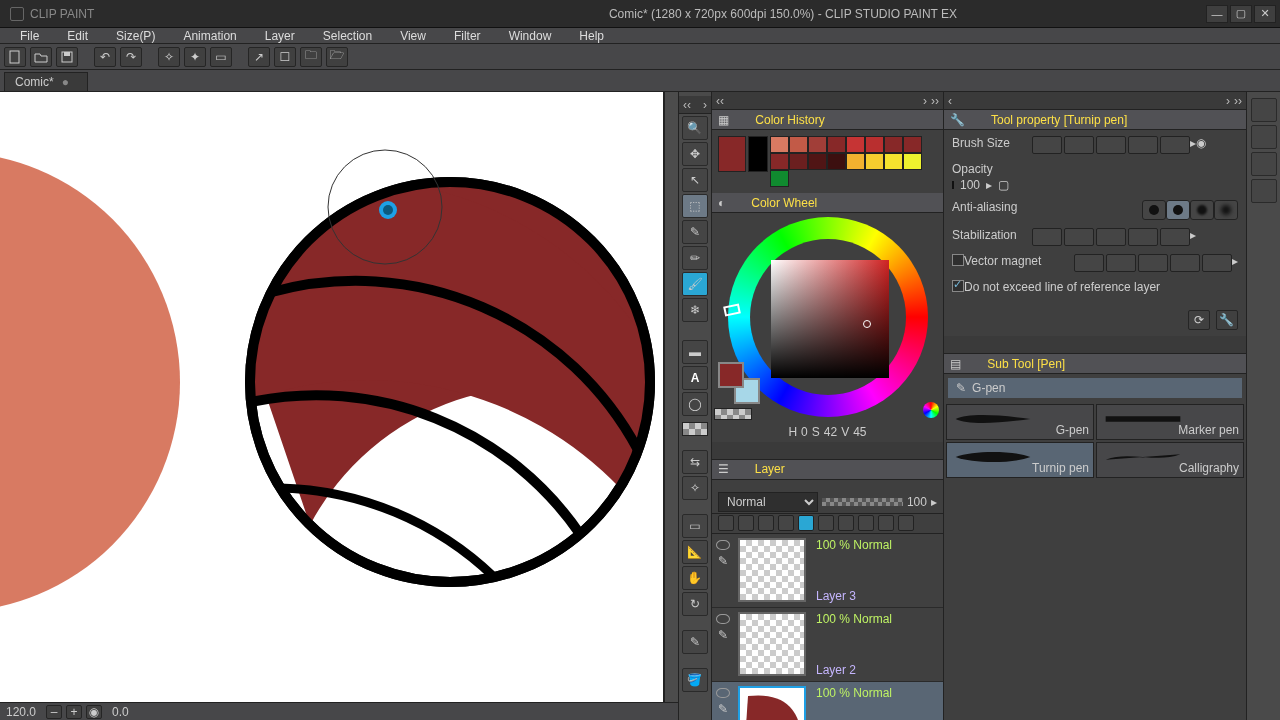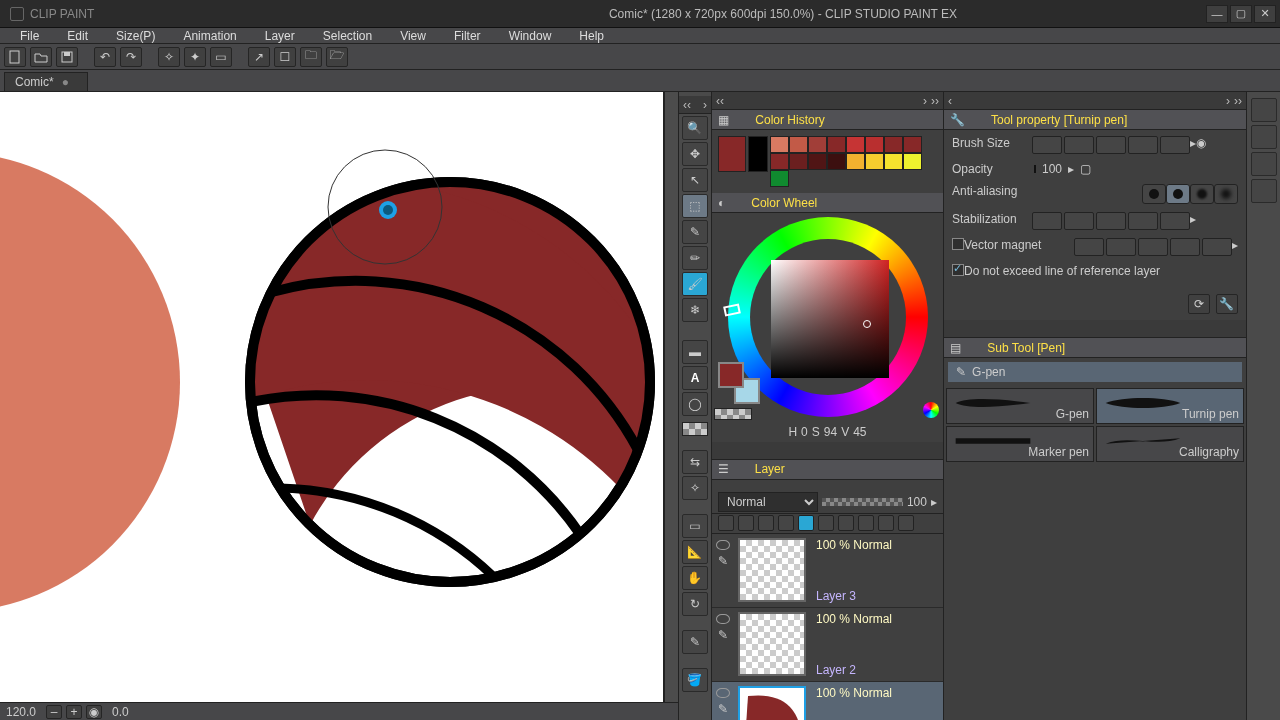--- a/index.html
+++ b/index.html
@@ -60,21 +60,21 @@
 .layer-btnrow .mini { width:16px; height:16px; background:#454545; border:1px solid #222; border-radius:2px;}
 .layers { flex:1; overflow:auto;}
 .layer-row { height:74px; display:flex; border-bottom:1px solid #2a2a2a; background:#404040;}
 .layer-row.selected { background:#596674;}
 .layer-eye { width:22px; display:flex; flex-direction:column; align-items:center; justify-content:flex-start; padding-top:6px; gap:4px;}
 .eye { width:14px; height:10px; border:1px solid #999; border-radius:50%/60%;}
 .layer-thumb { width:68px; height:64px; margin:4px; border:2px solid #1ea0e6; background:white; position:relative; overflow:hidden;}
 .layer-row:not(.selected) .layer-thumb { border-color:#666;}
 .thumb-checker { position:absolute; inset:0; background: repeating-conic-gradient(#ccc 0 25%, #fff 0 50%) 0 0/12px 12px;}
 .layer-meta { flex:1; padding:4px 6px; display:flex; flex-direction:column; justify-content:space-between;}
-.layer-mode { color:#fef9c3;}
+.layer-mode { color:#bef264;}
 .layer-name { color:#c4b5fd;}
 .tool-prop { background:#3f3f3f; padding:6px 8px; display:flex; flex-direction:column; gap:8px;}
 .prop-row { display:flex; gap:0;}
 .prop-label { width:80px; color:#ccc;}
 .seg { display:flex; gap:2px;}
 .segbtn { width:30px; height:18px; background:#454545; border:1px solid #222; border-radius:2px;}
 .radio-aa { width:24px; height:20px; border:1px solid #222; background:#454545; border-radius:3px; display:flex;align-items:center;justify-content:center;}
 .radio-aa.sel { background:#6d7a87;}
 .aa-dot { width:10px;height:10px;border-radius:50%; background:#111;}
 .subtool { background:#3f3f3f; flex:1; display:flex; flex-direction:column;}
@@ -289,21 +289,21 @@
                   <div class="fg" style="background:#872828;"></div>
                 </div>
                 <div class="checker" style="width:38px;height:12px;border:1px solid #222;"></div>
               </div>
               <div style="position:absolute; right:4px; bottom:4px; width:16px;height:16px; border-radius:50%; background:conic-gradient(red,yellow,lime,cyan,blue,magenta,red);"></div>
             </div>
             <div class="hsv-row">
               <span>H</span>
                 <span>0</span>
               <span>S</span>
-                <span>94</span>
+                <span>42</span>
               <span>V</span>
                 <span>45</span>
             </div>
           </div>
 
           <div class="panel-tabstrip">
               <span style="flex:1"></span>
             </div>
           <div class="panel-header">
             <span>☰</span>
@@ -403,21 +403,21 @@
               <div class="seg">
                 <div class="segbtn"></div>
                   <div class="segbtn"></div>
                   <div class="segbtn"></div>
                   <div class="segbtn"></div>
                   <div class="segbtn"></div>
               </div>
               <span>▸</span>
               <span>◉</span>
             </div>
-            <div class="prop-row" style="flex-direction:row; align-items:flex-end; gap:2px;">
+            <div class="prop-row" style="flex-direction:column; align-items:flex-start; gap:2px;">
               <span class="prop-label">Opacity</span>
               <div style="display:flex; align-items:center; gap:6px;">
                 <div style="flex:1;height:8px;background:#2a2a2a;border:1px solid #111;position:relative;">
                   <div style="position:absolute;inset:0;background:linear-gradient(to right,#555,#ccc);"></div>
                 </div>
                 <span>100</span>
                 <span>▸</span>
                 <span>▢</span>
               </div>
             </div>
@@ -484,31 +484,31 @@
               <span>✎</span>
               <span>G-pen</span>
             </div>
             <div class="pen-grid" id="pen-grid">
                 <div class="pen-cell">
                   <svg class="stroke-shape" viewBox="0 0 120 24">
                     <path d="M4 12 C 20 4, 60 4, 116 12 C 60 20, 20 20, 4 12 Z" fill="#111" stroke="#111" stroke-width="0"></path>
                   </svg>
                   <span>G-pen</span>
                 </div>
+                <div class="pen-cell">
+                  <svg class="stroke-shape" viewBox="0 0 120 24">
+                    <path d="M4 8 L116 8 L116 16 L4 16 Z" fill="#111" stroke="#111" stroke-width="0"></path>
+                  </svg>
+                  <span>Marker pen</span>
+                </div>
                 <div class="pen-cell sel">
                   <svg class="stroke-shape" viewBox="0 0 120 24">
                     <path d="M4 12 C 30 2, 90 2, 116 12 C 90 22, 30 22, 4 12 Z" fill="#111" stroke="#111" stroke-width="0"></path>
                   </svg>
                   <span>Turnip pen</span>
-                </div>
-                <div class="pen-cell">
-                  <svg class="stroke-shape" viewBox="0 0 120 24">
-                    <path d="M4 8 L116 8 L116 16 L4 16 Z" fill="#111" stroke="#111" stroke-width="0"></path>
-                  </svg>
-                  <span>Marker pen</span>
                 </div>
                 <div class="pen-cell">
                   <svg class="stroke-shape" viewBox="0 0 120 24">
                     <path d="M4 16 C 40 2, 80 22, 116 8" fill="#111" stroke="#111" stroke-width="0"></path>
                   </svg>
                   <span>Calligraphy</span>
                 </div>
               </div>
           </div>
         </div>

